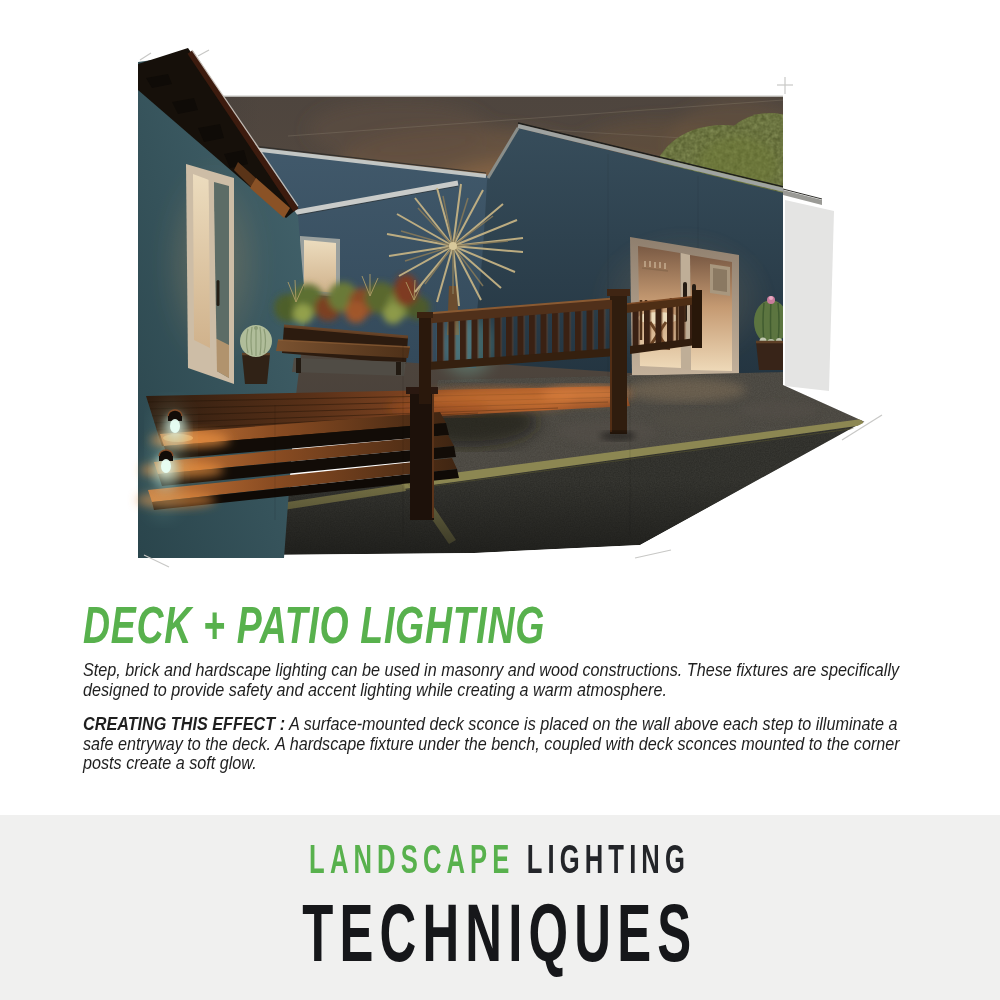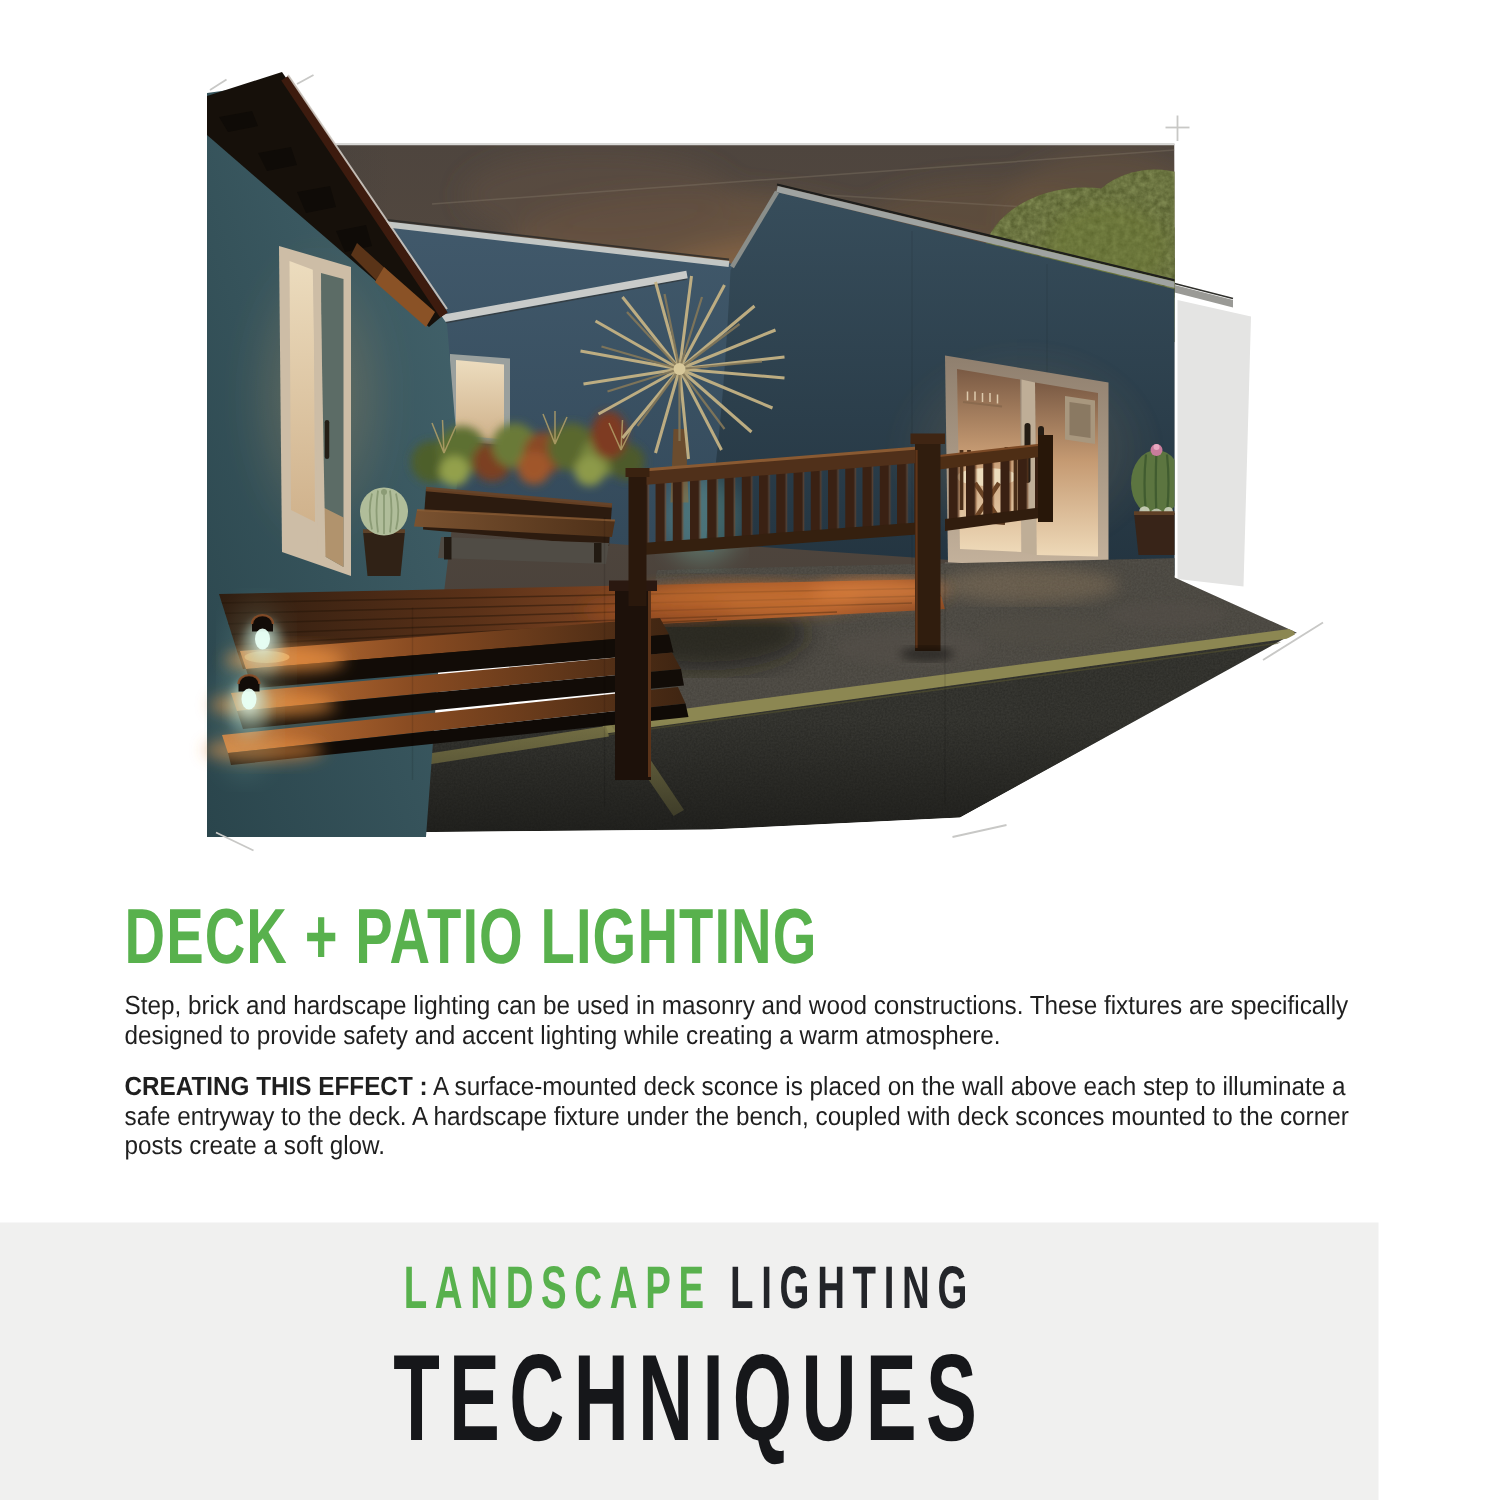--- a/index.html
+++ b/index.html
@@ -2,34 +2,34 @@
 <html><head>
 <meta charset="utf-8">
 <style>
   html,body{margin:0;padding:0;}
   body{
     width:1000px;height:1000px;background:#ffffff;position:relative;overflow:hidden;
     font-family:"Liberation Sans","DejaVu Sans",sans-serif;
   }
   .hero{position:absolute;left:138px;top:50px;width:730px;height:527px;}
   .hero svg{overflow:visible;display:block;}
-  .copy{position:absolute;left:83px;top:603px;width:845px;}
+  .copy{position:absolute;left:83px;top:603px;width:845px;font-style:italic;}
   .title{margin:0 0 13px 0;height:45px;}
   .title-inner{
     display:inline-block;white-space:nowrap;font-size:52px;line-height:45px;font-weight:700;
     letter-spacing:1px;color:#58b14d;transform:scaleX(.72);transform-origin:0 50%;
   }
   .para{
     margin:0;width:108%;transform:scaleX(.925);transform-origin:0 0;
     font-size:17.5px;line-height:19.5px;color:#1f1f1f;
   }
   .p2{margin-top:15px;}
   .para b{font-weight:700;}
   .band{
-    position:absolute;left:0;top:815px;width:919px;height:185px;background:#f0f0ef;text-align:center;
+    position:absolute;left:0;top:815px;width:1000px;height:185px;background:#f0f0ef;text-align:center;
   }
   .brandline{margin:0;padding-top:23px;height:42px;}
   .brand-inner{
     display:inline-block;white-space:nowrap;transform:scaleX(.64);transform-origin:50% 0;
     font-size:40px;line-height:42px;font-weight:700;letter-spacing:8px;
   }
   .w1{color:#58b14d;}
   .w2{color:#232529;}
   .tech{margin:12px;padding-top:6px;}
   .tech-inner{

